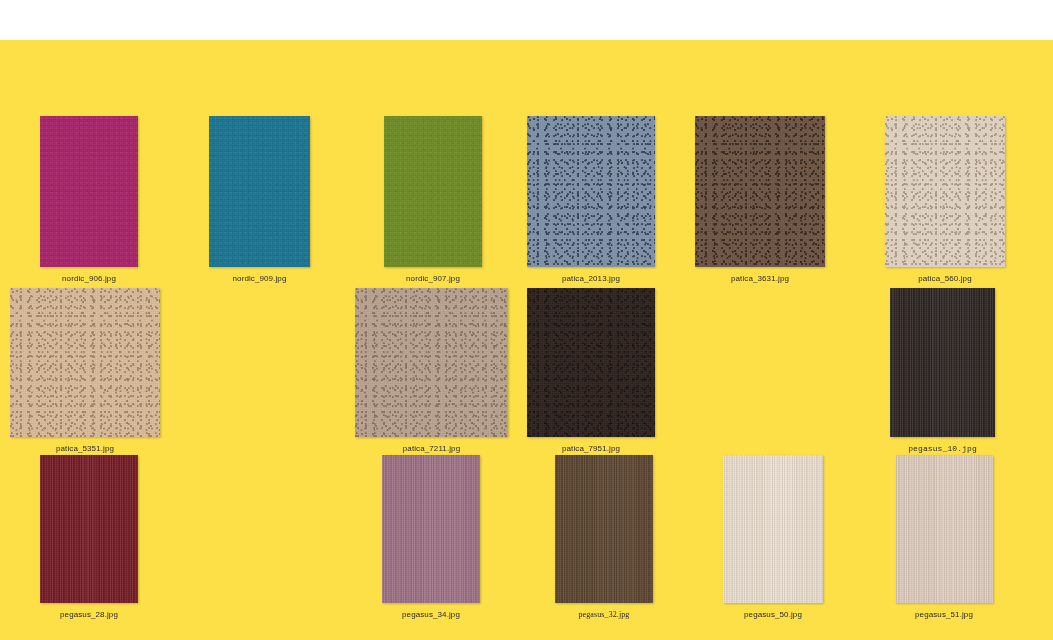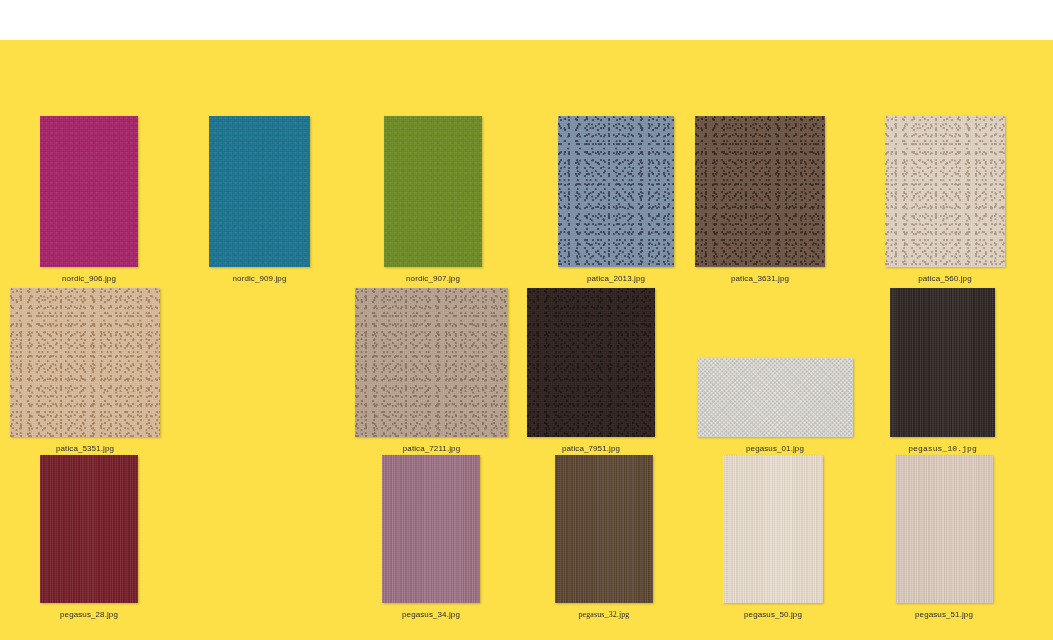--- a/index.html
+++ b/index.html
@@ -133,21 +133,21 @@
         <div class="swatch felt" style="width: 101px; height: 151px; background: rgb(27, 116, 145);"></div>
       </div>
       <div class="caption" style="color: rgb(42, 42, 42);">nordic_909.jpg</div>
     </div>
     <div class="cell" style="left: 382px; top: 76px; width: 102px; height: 168px;">
       <div class="thumb-box" style="height: 151px;">
         <div class="swatch felt" style="width: 98px; height: 151px; background: rgb(110, 139, 35);"></div>
       </div>
       <div class="caption" style="color: rgb(42, 42, 42);">nordic_907.jpg</div>
     </div>
-    <div class="cell" style="left: 558px; top: 76px; width: 116px; height: 168px; padding-left: 36px;">
+    <div class="cell" style="left: 527px; top: 76px; width: 128px; height: 168px; padding-left: 36px;">
       <div class="thumb-box" style="height: 151px;">
         <div class="swatch grain" style="width: 128px; height: 151px; background: rgb(127, 146, 168); --dot: #2b3648;"></div>
       </div>
       <div class="caption" style="color: rgb(42, 42, 42);">patica_2013.jpg</div>
     </div>
     <div class="cell" style="left: 695px; top: 76px; width: 130px; height: 168px;">
       <div class="thumb-box" style="height: 151px;">
         <div class="swatch grain" style="width: 130px; height: 151px; background: rgb(111, 85, 70); --dot: #2e2018;"></div>
       </div>
       <div class="caption" style="color: rgb(42, 42, 42);">patica_3631.jpg</div>
@@ -169,26 +169,20 @@
         <div class="swatch grain" style="width: 153px; height: 149px; background: rgb(185, 163, 146); --dot: #816a57;"></div>
       </div>
       <div class="caption" style="color: rgb(42, 42, 42);">patica_7211.jpg</div>
     </div>
     <div class="cell" style="left: 527px; top: 248px; width: 128px; height: 166px;">
       <div class="thumb-box" style="height: 149px;">
         <div class="swatch grain" style="width: 128px; height: 149px; background: rgb(48, 35, 31); --dot: #181010;"></div>
       </div>
       <div class="caption" style="color: rgb(42, 42, 42);">patica_7951.jpg</div>
     </div>
-    <div class="cell" style="left: 697px; top: 318px; width: 156px; height: 96px;">
-      <div class="thumb-box" style="height: 79px;">
-        <div class="swatch weave" style="width: 156px; height: 79px; background: rgb(232, 229, 223);"></div>
-      </div>
-      <div class="caption" style="color: rgb(42, 42, 42);">pegasus_01.jpg</div>
-    </div>
     <div class="cell" style="left: 890px; top: 248px; width: 105px; height: 166px; font-family: Liberation Mono, monospace;">
       <div class="thumb-box" style="height: 149px;">
         <div class="swatch linen" style="width: 105px; height: 149px; background: rgb(43, 35, 32);"></div>
       </div>
       <div class="caption" style="color: rgb(42, 42, 42);">pegasus_10.jpg</div>
     </div>
     <div class="cell" style="left: 40px; top: 415px; width: 98px; height: 165px;">
       <div class="thumb-box" style="height: 148px;">
         <div class="swatch linen" style="width: 98px; height: 148px; background: rgb(117, 26, 36);"></div>
       </div>

